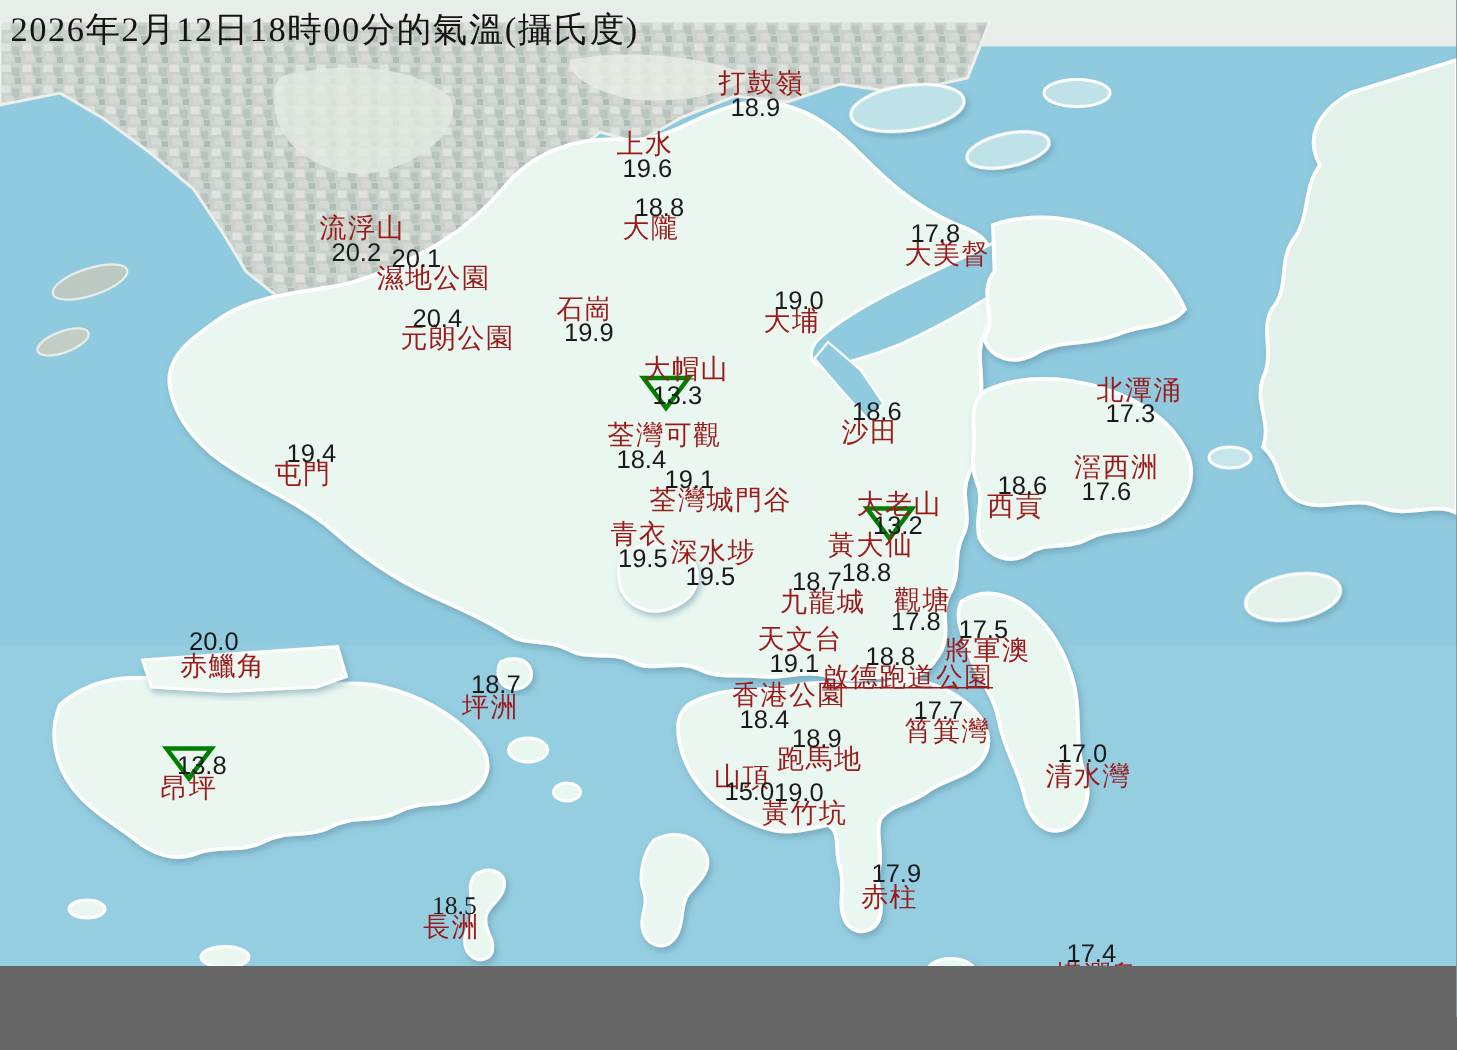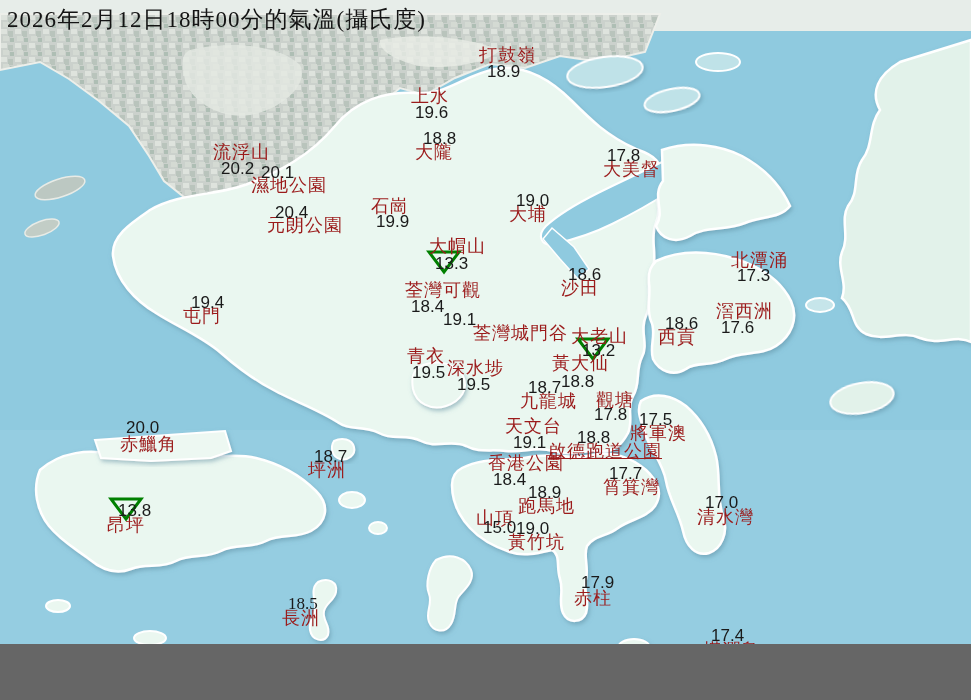--- a/index.html
+++ b/index.html
@@ -136,21 +136,21 @@
       <span class="station-temp" style="left: 607px; top: 147px;">17.8</span>
       <span class="station-label" style="left: 509px; top: 205px;">大埔</span>
       <span class="station-temp" style="left: 516px; top: 192px;">19.0</span>
       <div class="station-marker" style="left: 426px; top: 249px;"><svg width="36" height="26" viewBox="0 0 36 26">
           <polygon points="3,3 33,3 18,23" fill="none" stroke="#008000" stroke-width="3"></polygon>
         </svg></div>
       <span class="station-label" style="left: 429px; top: 237px;">大帽山</span>
       <span class="station-temp" style="left: 435px; top: 255px;">13.3</span>
       <span class="station-label" style="left: 405px; top: 281px;">荃灣可觀</span>
       <span class="station-temp" style="left: 411px; top: 298px;">18.4</span>
-      <span class="station-label" style="left: 433px; top: 324px; margin-left: 40px;">荃灣城門谷</span>
+      <span class="station-label" style="left: 433px; top: 324px;">荃灣城門谷</span>
       <span class="station-temp" style="left: 443px; top: 311px;">19.1</span>
       <span class="station-label" style="left: 561px; top: 279px;">沙田</span>
       <span class="station-temp" style="left: 568px; top: 266px;">18.6</span>
       <span class="station-label" style="left: 731px; top: 251px;">北潭涌</span>
       <span class="station-temp" style="left: 737px; top: 267px;">17.3</span>
       <span class="station-label" style="left: 716px; top: 302px;">滘西洲</span>
       <span class="station-temp" style="left: 721px; top: 319px;">17.6</span>
       <span class="station-label" style="left: 658px; top: 328px;">西貢</span>
       <span class="station-temp" style="left: 665px; top: 315px;">18.6</span>
       <div class="station-marker" style="left: 575px; top: 336px;"><svg width="36" height="26" viewBox="0 0 36 26">
@@ -179,21 +179,21 @@
       <span class="station-label" style="left: 603px; top: 478px;">筲箕灣</span>
       <span class="station-temp" style="left: 609px; top: 465px;">17.7</span>
       <span class="station-label" style="left: 518px; top: 497px;">跑馬地</span>
       <span class="station-temp" style="left: 528px; top: 484px;">18.9</span>
       <span class="station-label" style="left: 476px; top: 509px;">山頂</span>
       <span class="station-temp" style="left: 483px; top: 519px;">15.0</span>
       <span class="station-label" style="left: 508px; top: 533px;">黃竹坑</span>
       <span class="station-temp" style="left: 516px; top: 520px;">19.0</span>
       <span class="station-label" style="left: 120px; top: 435px;">赤鱲角</span>
       <span class="station-temp" style="left: 126px; top: 419px;">20.0</span>
-      <span class="station-label" style="left: 308px; top: 462px; font-family: Liberation Mono, monospace;">坪洲</span>
+      <span class="station-label" style="left: 308px; top: 462px;">坪洲</span>
       <span class="station-temp" style="left: 314px; top: 448px;">18.7</span>
       <div class="station-marker" style="left: 108px; top: 496px;"><svg width="36" height="26" viewBox="0 0 36 26">
           <polygon points="3,3 33,3 18,23" fill="none" stroke="#008000" stroke-width="3"></polygon>
         </svg></div>
       <span class="station-label" style="left: 107px; top: 516px;">昂坪</span>
       <span class="station-temp" style="left: 118px; top: 502px;">13.8</span>
       <span class="station-label" style="left: 282px; top: 609px;">長洲</span>
       <span class="station-temp" style="left: 288px; top: 595px; font-family: Liberation Serif, serif;">18.5</span>
       <span class="station-label" style="left: 574px; top: 589px;">赤柱</span>
       <span class="station-temp" style="left: 581px; top: 574px;">17.9</span>

